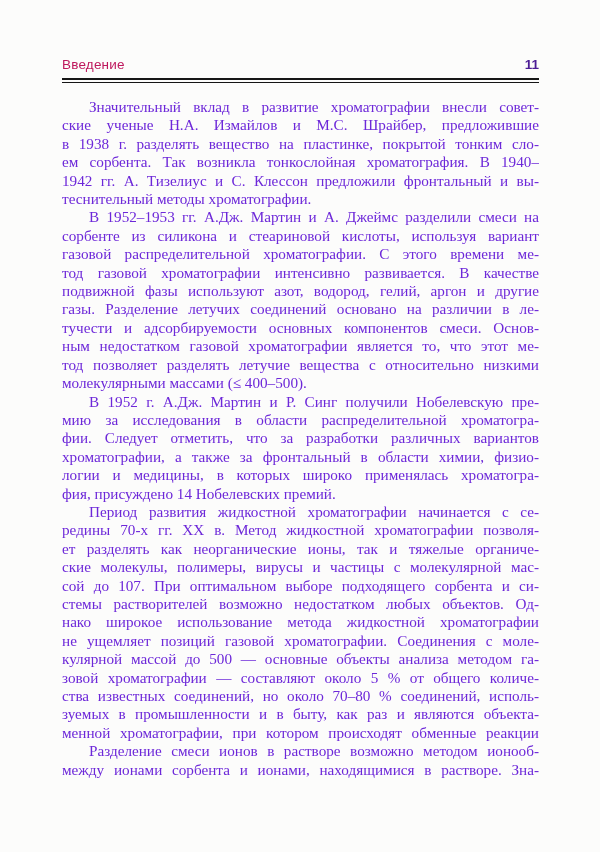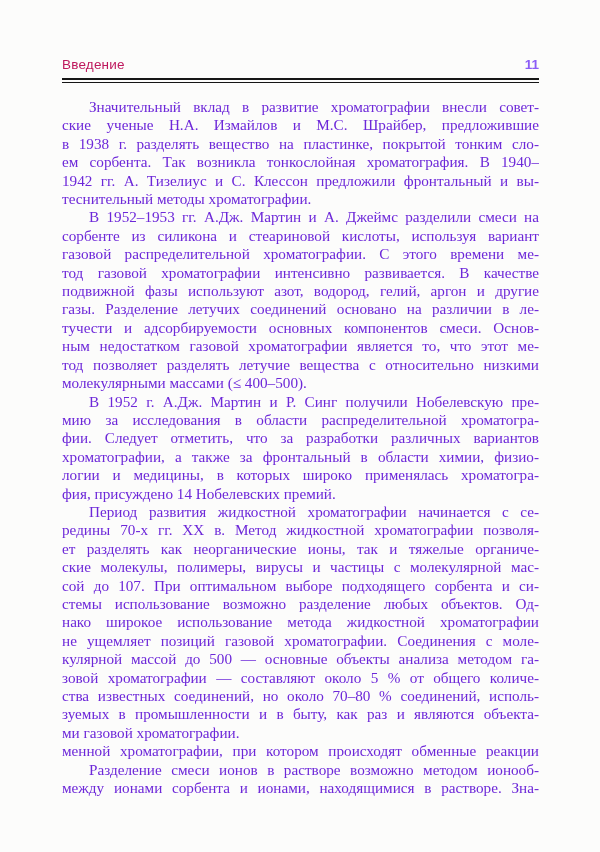--- a/index.html
+++ b/index.html
@@ -27,21 +27,21 @@
     font-family: "Liberation Sans", sans-serif;
   }
   .running-title {
     font-size: 13.5px;
     color: #be185d;
     letter-spacing: 0.2px;
   }
   .page-number {
     font-size: 13.5px;
     font-weight: bold;
-    color: #8b5cf6;
+    color: #4c1d95;
     margin-left: 44px;
   }
   .header-rule {
     position: absolute;
     left: 62px;
     width: 477px;
     top: 78px;
     height: 2px;
     border-top: 2.2px solid #161616;
     border-bottom: 1.5px solid #161616;
@@ -109,28 +109,27 @@
         <div class="line">хроматографии, а также за фронтальный в области химии, физио-</div>
         <div class="line">логии и медицины, в которых широко применялась хроматогра-</div>
         <div class="line noexpand">фия, присуждено 14 Нобелевских премий.</div>
       </div>
       <div class="paragraph">
         <div class="line first">Период развития жидкостной хроматографии начинается с се-</div>
         <div class="line">редины 70-х гг. XX в. Метод жидкостной хроматографии позволя-</div>
         <div class="line">ет разделять как неорганические ионы, так и тяжелые органиче-</div>
         <div class="line">ские молекулы, полимеры, вирусы и частицы с молекулярной мас-</div>
         <div class="line">сой до 107. При оптимальном выборе подходящего сорбента и си-</div>
-        <div class="line">стемы использование возможно разделение любых объектов. Од-</div>
+        <div class="line">стемы растворителей возможно недостатком любых объектов. Од-</div>
         <div class="line">нако широкое использование метода жидкостной хроматографии</div>
         <div class="line">не ущемляет позиций газовой хроматографии. Соединения с моле-</div>
         <div class="line">кулярной массой до 500 — основные объекты анализа методом га-</div>
         <div class="line">зовой хроматографии — составляют около 5 % от общего количе-</div>
         <div class="line">ства известных соединений, но около 70–80 % соединений, исполь-</div>
         <div class="line">зуемых в промышленности и в быту, как раз и являются объекта-</div>
-        <div class="line noexpand">ми газовой хроматографии.</div>
       </div>
       <div class="paragraph">
         <div class="line">менной хроматографии, при котором происходят обменные реакции</div>
         <div class="line first">Разделение смеси ионов в растворе возможно методом ионооб-</div>
         <div class="line">между ионами сорбента и ионами, находящимися в растворе. Зна-</div>
       </div>
     </div>
 </div>
 
 </body></html>

